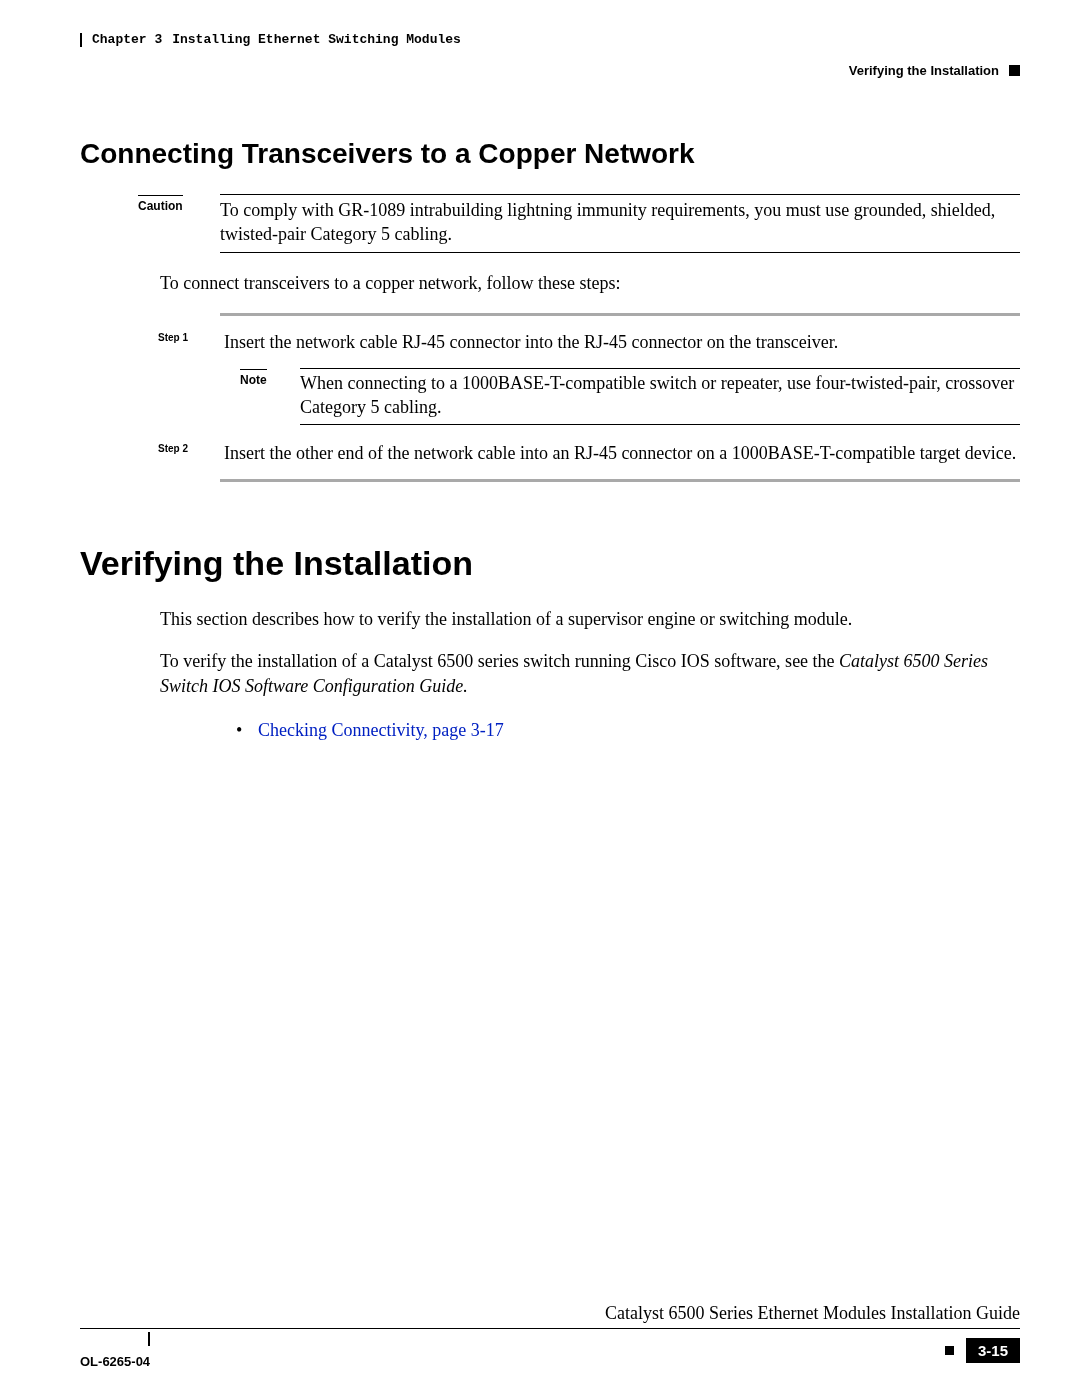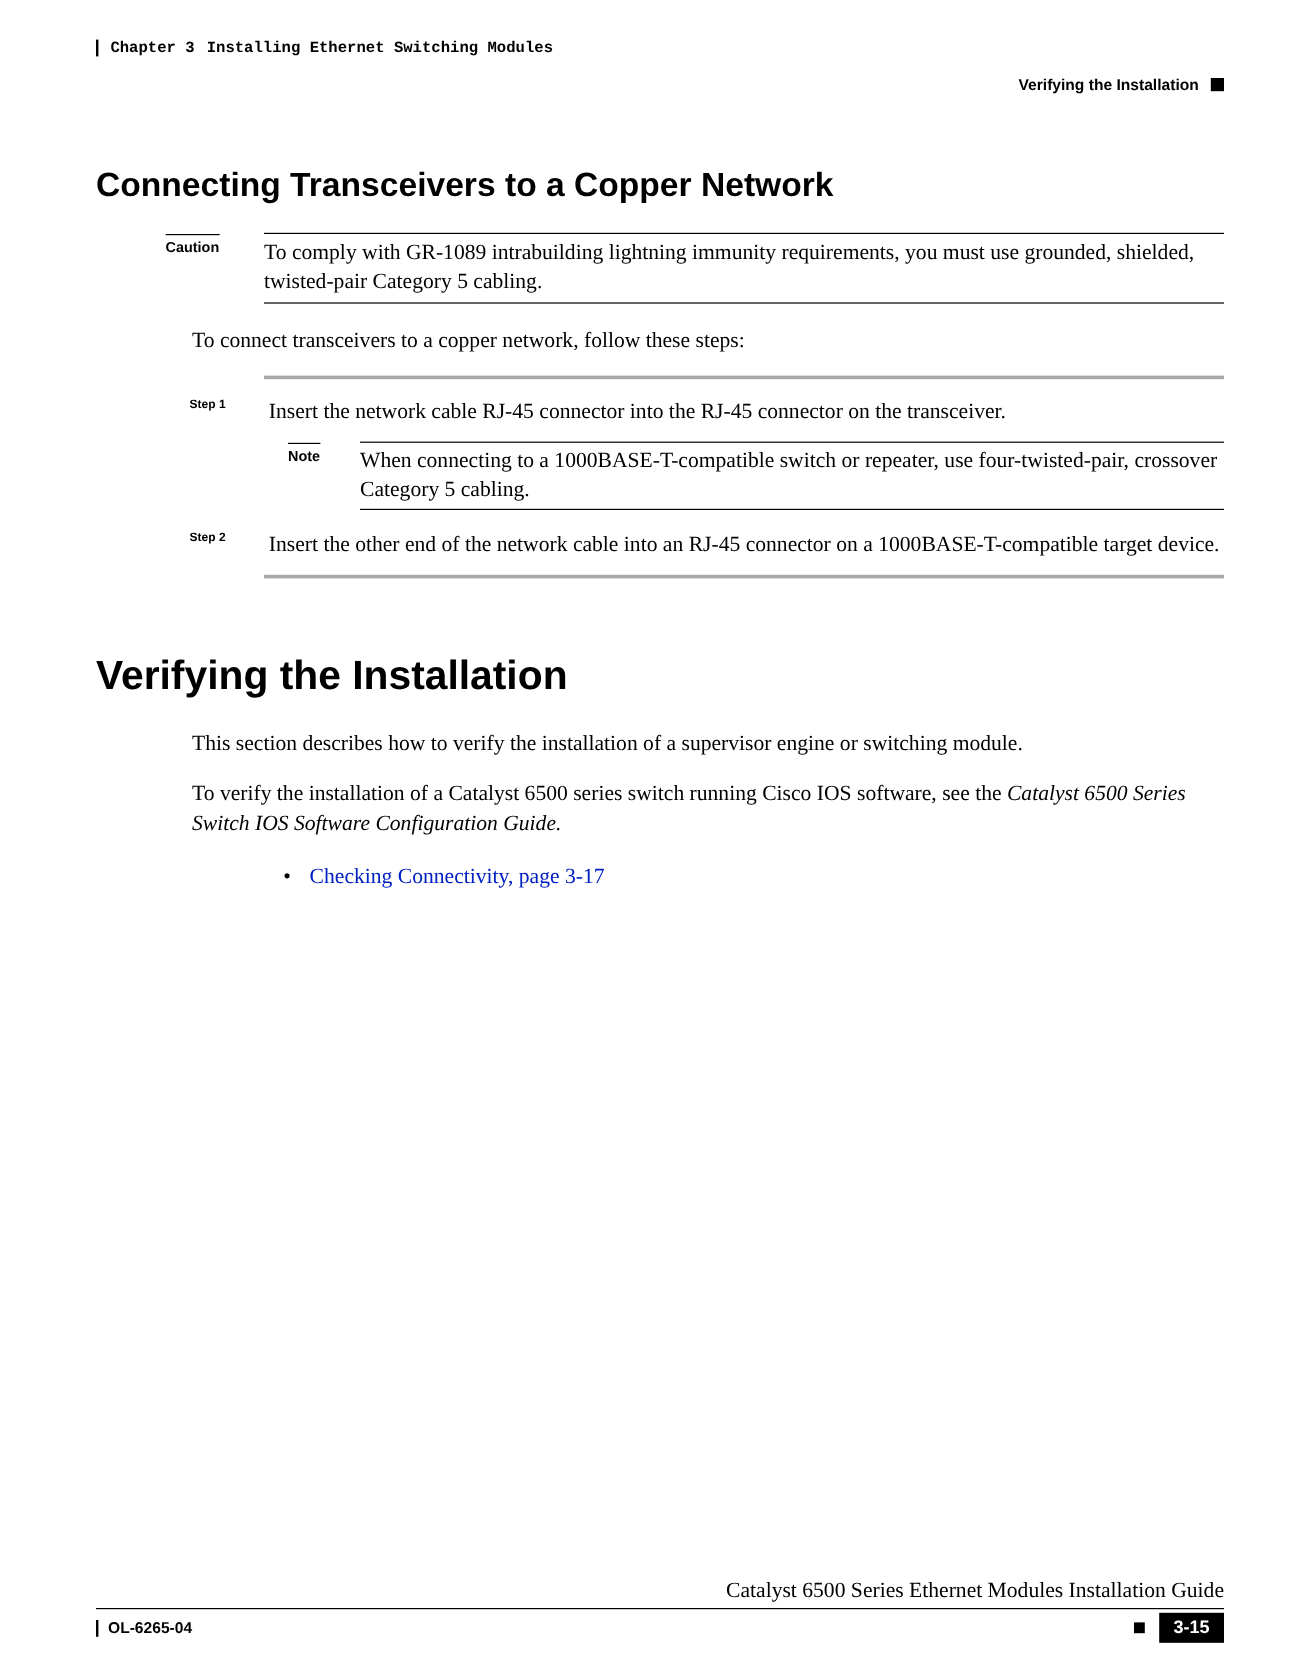--- a/index.html
+++ b/index.html
@@ -171,20 +171,21 @@
     font-weight: bold;
   }
   .footer-guide {
     text-align: right;
     margin-bottom: 4px;
   }
   .footer-left {
     display: flex;
     align-items: flex-end;
     gap: 8px;
+    flex-direction: column;
   }
   .page-num-box {
     background: #000;
     color: #fff;
     padding: 4px 12px;
     font-family: Arial, Helvetica, sans-serif;
     font-weight: bold;
     font-size: 15px;
   }
   .footer-right-group {

